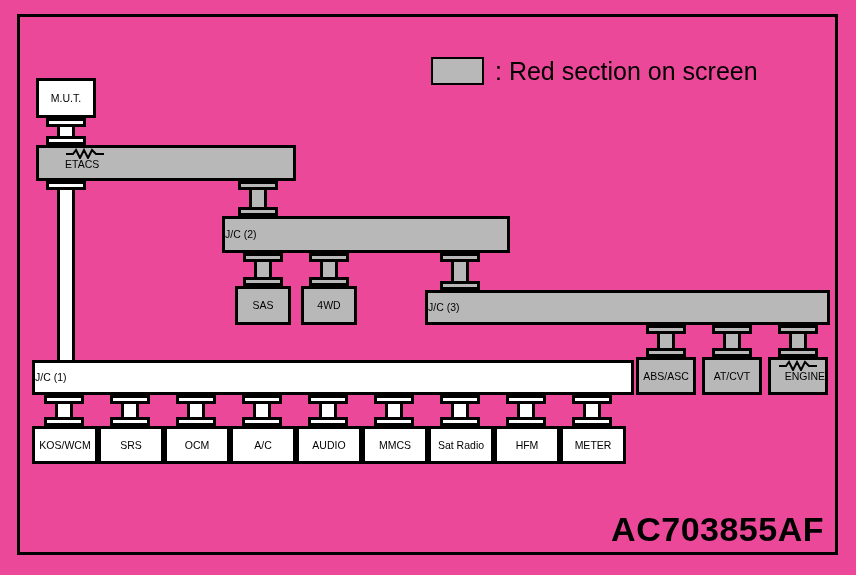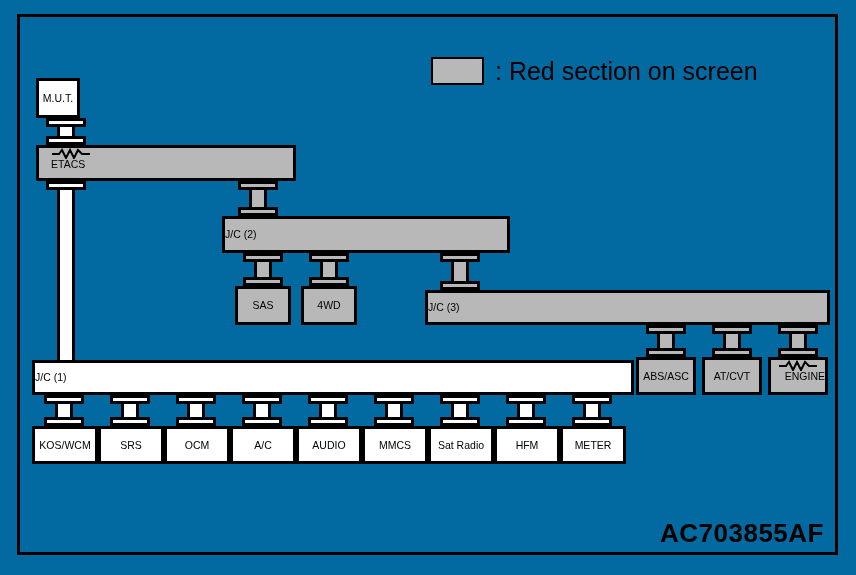--- a/index.html
+++ b/index.html
@@ -8,21 +8,21 @@
     padding: 0;
     background: #ffffff;
   }
   body {
     font-family: "Liberation Sans", "DejaVu Sans", sans-serif;
   }
   #canvas {
     position: relative;
     width: 856px;
     height: 575px;
-    background: #0369a1;
+    background: #ec4899;
     overflow: hidden;
   }
   
   #diagram-frame {
     position: absolute;
     left: 17px;
     top: 14px;
     width: 821px;
     height: 541px;
     border: 3px solid #000000;
@@ -46,21 +46,21 @@
     white-space: nowrap;
     line-height: 1;
   }
   
   .node.center-label { justify-content: center; }
   .node.left-label   { justify-content: flex-start; padding-left: 0; }
 
   
   .node.stacked {
     display: block;
-    padding-left: 12px;
+    padding-left: 26px;
   }
   .node.stacked .res-wrap {
     margin-top: 3px;
     height: 11px;
   }
   .node.stacked .label {
     display: block;
     margin-top: 0px;
   }
   .node.stacked.center-stacked {
@@ -112,40 +112,40 @@
     font-size: 25px;
     color: #000000;
     white-space: nowrap;
     line-height: 1;
   }
   
   #figure-id {
     position: absolute;
     right: 32px;
     bottom: 26px;
-    font-size: 26px;
+    font-size: 34px;
     font-weight: bold;
     letter-spacing: 0.5px;
     color: #000000;
     white-space: nowrap;
   }
 </style>
 </head>
 <body>
 
 <div id="canvas">
 
   <div id="diagram-frame"></div>
 
   <div id="legend">
     <div id="legend-swatch"></div>
     <div id="legend-text">: Red section on screen</div>
   </div>
 
-  <div class="node white center-label" style="left:36px; top:78px; width:44px; height:40px;">
+  <div class="node white center-label" style="left:36px; top:78px; width:60px; height:40px;">
     <span class="label">M.U.T.</span>
   </div>
 
   <div class="pad white" style="left:46px; top:118px; width:40px; height:9px;"></div>
 
   <div class="stem white" style="left:57px; top:127px; width:18px; height:11px;"></div>
 
   <div class="pad white" style="left:46px; top:136px; width:40px; height:9px;"></div>
 
   <div class="node gray stacked" style="left:36px; top:145px; width:260px; height:36px;">

